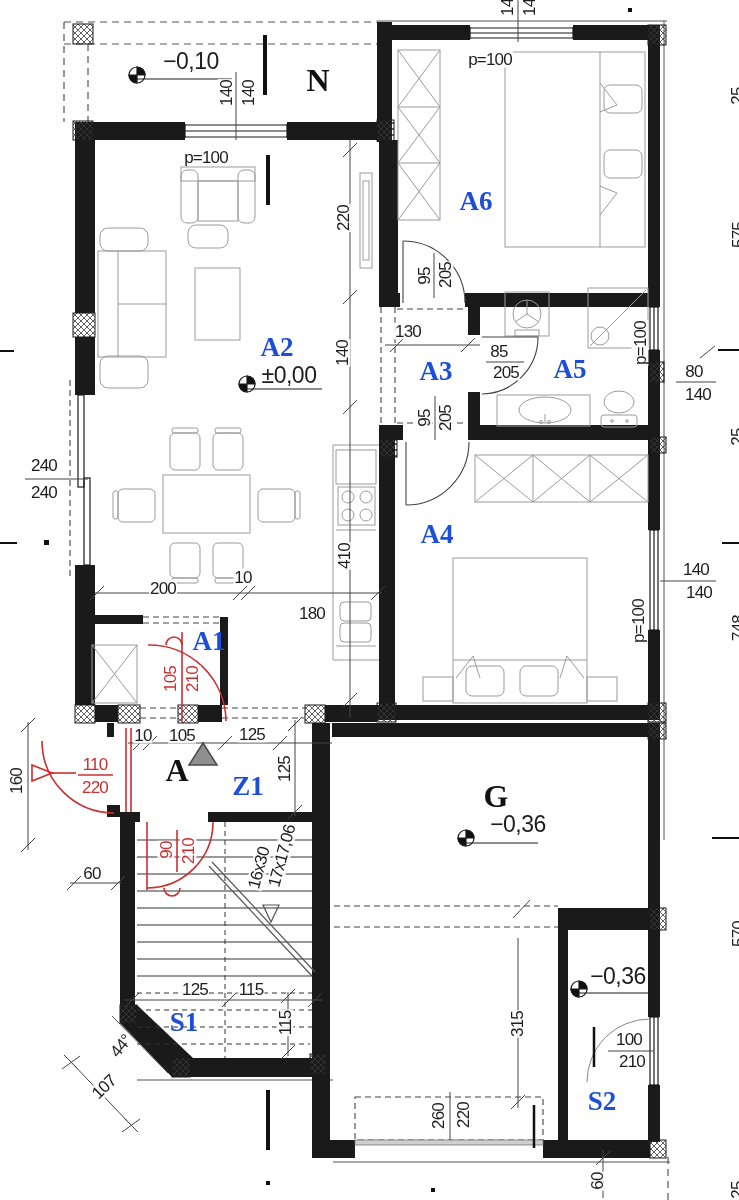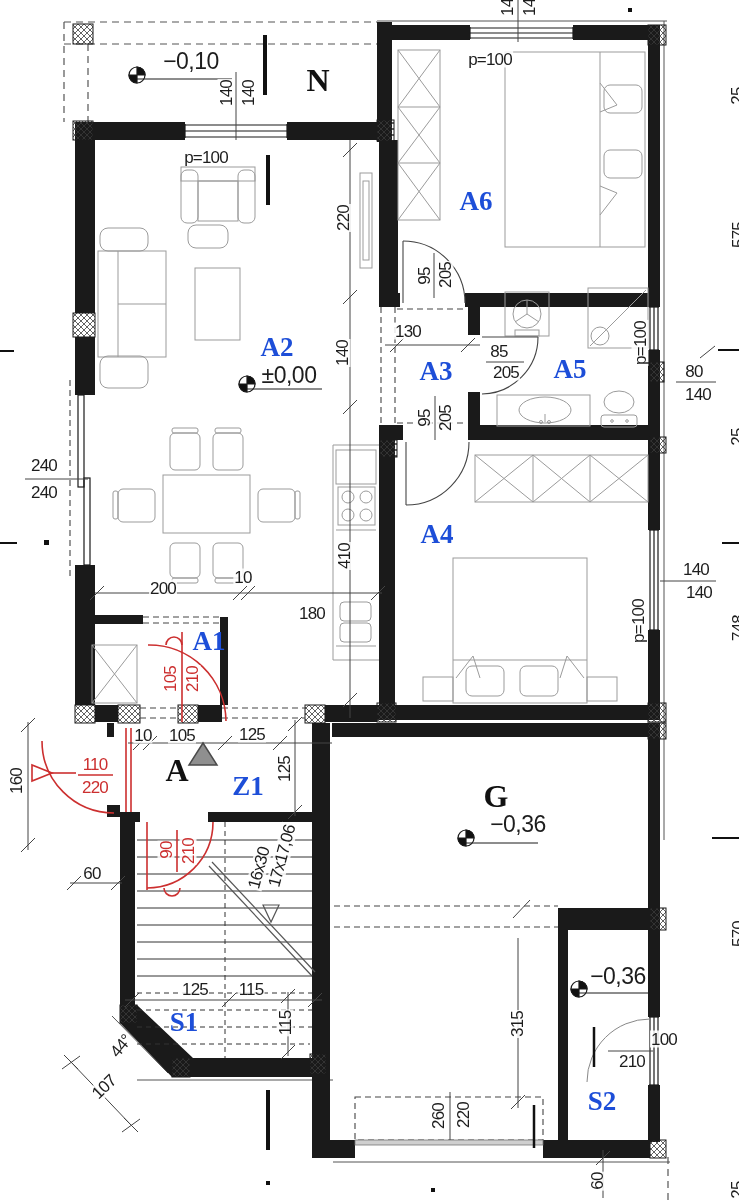--- a/index.html
+++ b/index.html
@@ -493,21 +493,21 @@
       <div class="ann roomlg" style="left: 496px; top: 796px; transform: translate(-50%, -50%);">G</div>
       <div class="ann elev" style="left: 518px; top: 824px; transform: translate(-50%, -50%);">−0,36</div>
       <div class="ann dim" style="left: 195px; top: 989px; transform: translate(-50%, -50%);">125</div>
       <div class="ann dim" style="left: 251px; top: 989px; transform: translate(-50%, -50%);">115</div>
       <div class="ann dim" style="left: 285px; top: 1023px; transform: translate(-50%, -50%) rotate(-90deg);">115</div>
       <div class="ann room" style="left: 184px; top: 1022px; transform: translate(-50%, -50%);">S1</div>
       <div class="ann dim" style="left: 121px; top: 1046px; transform: translate(-50%, -50%) rotate(-50deg);">44°</div>
       <div class="ann dim" style="left: 104px; top: 1087px; transform: translate(-50%, -50%) rotate(-44deg);">107</div>
       <div class="ann dim" style="left: 517px; top: 1024px; transform: translate(-50%, -50%) rotate(-90deg);">315</div>
       <div class="ann elev" style="left: 618px; top: 976px; transform: translate(-50%, -50%);">−0,36</div>
-      <div class="ann dim" style="left: 664px; top: 1039px; transform: translate(-50%, -50%);">100</div>
+      <div class="ann dim" style="left: 629px; top: 1039px; transform: translate(-50%, -50%);">100</div>
       <div class="ann dim" style="left: 632px; top: 1061px; transform: translate(-50%, -50%);">210</div>
       <div class="ann room" style="left: 602px; top: 1101px; transform: translate(-50%, -50%);">S2</div>
       <div class="ann dim" style="left: 438px; top: 1116px; transform: translate(-50%, -50%) rotate(-90deg);">260</div>
       <div class="ann dim" style="left: 463px; top: 1115px; transform: translate(-50%, -50%) rotate(-90deg);">220</div>
       <div class="ann dim" style="left: 597px; top: 1181px; transform: translate(-50%, -50%) rotate(-90deg);">60</div>
       <div class="ann dim" style="left: 737px; top: 96px; transform: translate(-50%, -50%) rotate(-90deg);">25</div>
       <div class="ann dim" style="left: 738px; top: 235px; transform: translate(-50%, -50%) rotate(-90deg);">575</div>
       <div class="ann dim" style="left: 737px; top: 437px; transform: translate(-50%, -50%) rotate(-90deg);">25</div>
       <div class="ann dim" style="left: 738px; top: 628px; transform: translate(-50%, -50%) rotate(-90deg);">748</div>
       <div class="ann dim" style="left: 738px; top: 934px; transform: translate(-50%, -50%) rotate(-90deg);">570</div>

